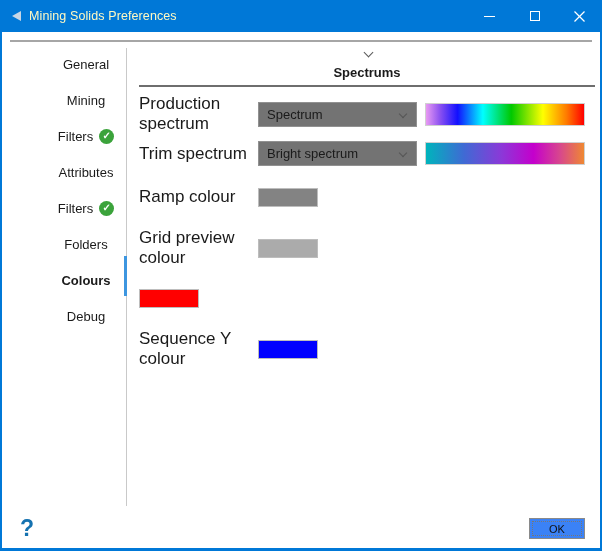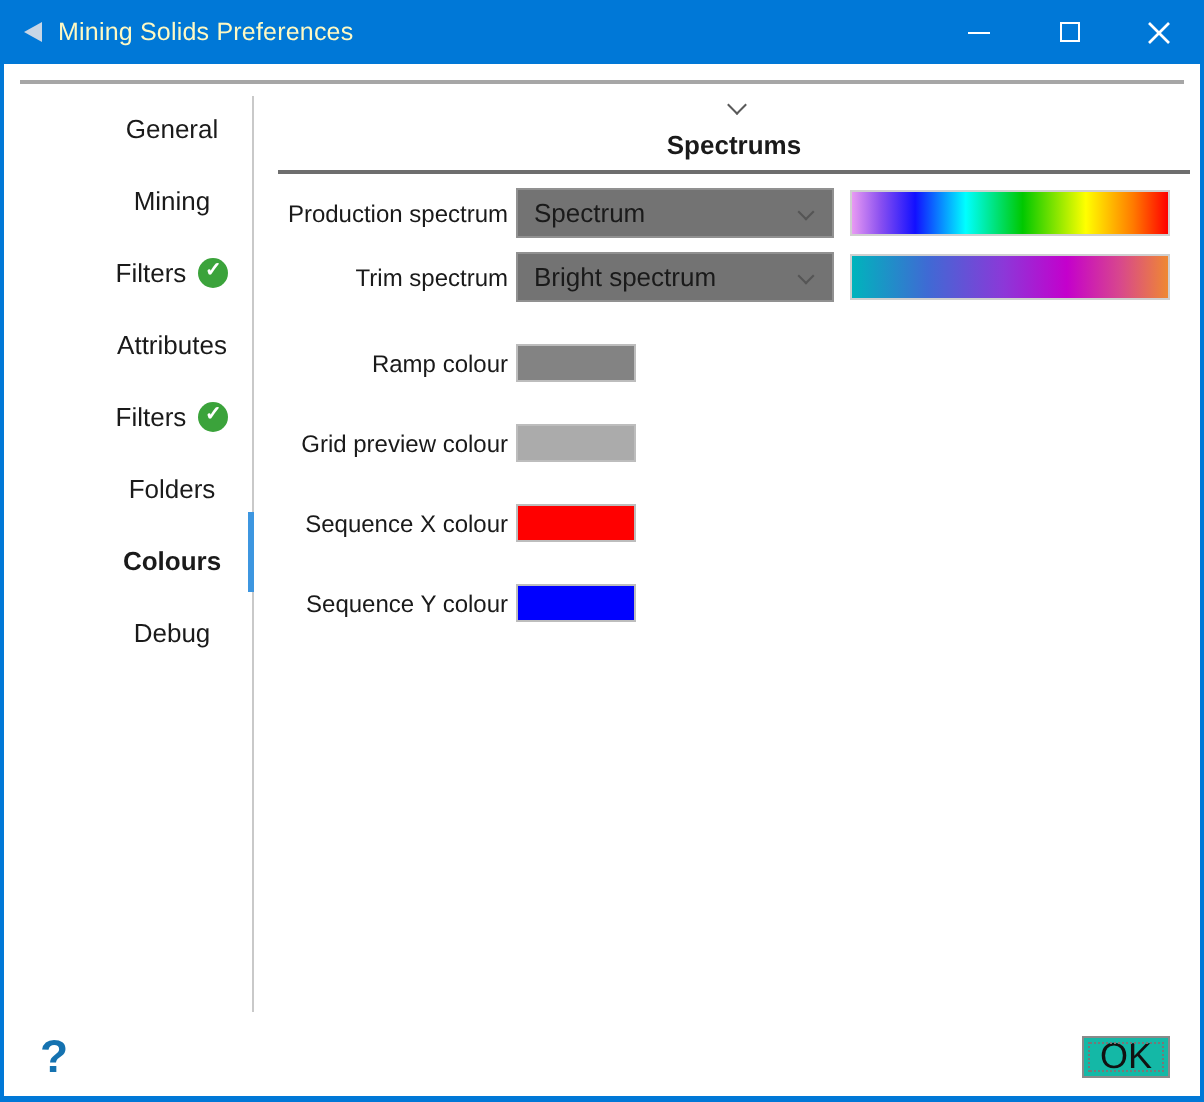--- a/index.html
+++ b/index.html
@@ -59,21 +59,21 @@
   }
   .sh-1 { margin-top:21px; }
   .sh-2 { margin-top:9px; }
   .caret {
     width:7px; height:7px; margin-left:2px; margin-top:-4px;
     border-right:1.6px solid #5a5a5a; border-bottom:1.6px solid #5a5a5a;
     transform:rotate(45deg); flex:0 0 auto;
   }
   .row { display:flex; align-items:center; margin-top:7px; }
   .row-sw { margin-top:21px; }
-  .row-label { width:115px; text-align:right; margin-right:4px; flex:0 0 115px; font-size:12px; }
+  .row-label { width:115px; margin-right:4px; flex:0 0 115px; font-size:17px; }
 
   .dropdown {
     width:159px; height:25px; background:#737373; border:1px solid #919191;
     display:flex; align-items:center; padding:0 8px; font-size:13px; position:relative;
   }
   .dd-caret {
     position:absolute; right:10px; top:8px;
     width:6px; height:6px;
     border-right:1.3px solid #555; border-bottom:1.3px solid #555;
     transform:rotate(45deg);
@@ -84,22 +84,22 @@
   }
   .swatch { width:60px; height:19px; border:1px solid #bdbdbd; }
 
   
   .help-mark {
     position:absolute; left:18px; bottom:6px;
     color:#1572b0; font-size:23px; font-weight:bold; cursor:pointer;
   }
   .ok-button {
     position:absolute; right:15px; bottom:9px;
-    width:44px; height:21px; background:#14b8a6; border:1px solid #8a8a8a;
-    font-family:"Liberation Sans", sans-serif; font-size:18px; color:#111;
+    width:56px; height:21px; background:#3b82f6; border:1px solid #8a8a8a;
+    font-family:"Liberation Sans", sans-serif; font-size:11px; color:#111;
     display:flex; align-items:center; justify-content:center;
   }
   .ok-button .focus-inner {
     position:absolute; inset:2px; border:1px dotted #777; pointer-events:none;
   }
 </style>
 </head>
 <body>
 
 <div class="window">
@@ -187,21 +187,20 @@
         <div class="swatch" style="background: rgb(131, 131, 131);"></div>
       </div>
 
 
       <div class="row row-sw">
         <span class="row-label">Grid preview colour</span>
         <div class="swatch" style="background: rgb(171, 171, 171);"></div>
       </div>
 
       <div class="row row-sw">
-        <span class="row-label">Sequence X colour</span>
         <div class="swatch" style="background: rgb(255, 0, 0);"></div>
       </div>
 
       <div class="row row-sw">
         <span class="row-label">Sequence Y colour</span>
         <div class="swatch" style="background: rgb(0, 0, 255);"></div>
       </div>
 
     </div>
 

